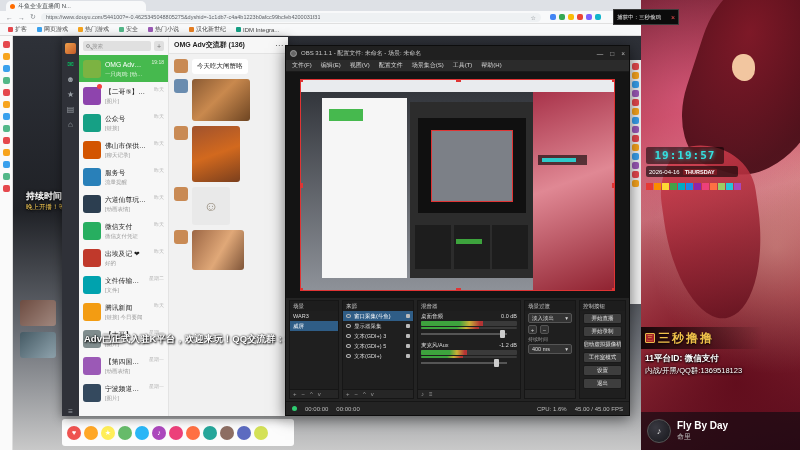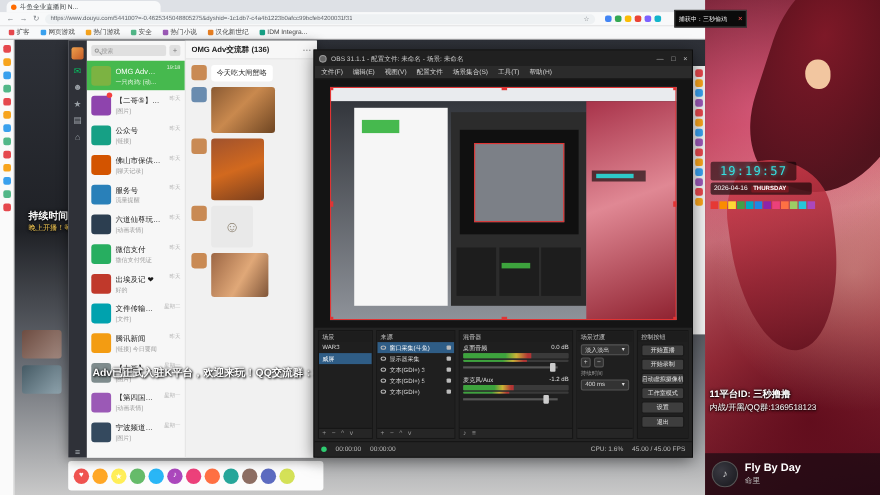--- a/index.html
+++ b/index.html
@@ -207,21 +207,21 @@
   .art-hair{position:absolute;right:-28px;top:-22px;width:135px;height:200px;
     background:radial-gradient(ellipse at 32% 30%,#7a1624,#460b15 72%);border-radius:45% 55% 60% 40%;
     transform:rotate(18deg);opacity:.92}
   .art-skin{position:absolute;left:57%;top:12%;width:23px;height:27px;background:#f2c6a0;
     border-radius:50% 50% 45% 55%}
   .art-dress{position:absolute;left:16%;top:32%;width:95px;height:175px;
     background:linear-gradient(170deg,#d9404f,#8f1f2e 60%,#5f0f1c);
     border-radius:40% 60% 50% 50%/30% 30% 60% 60%;transform:rotate(-8deg);opacity:.85}
   .clockbox{position:absolute;left:5px;top:147px;width:78px;height:17px;background:rgba(0,0,0,.55);
     border-radius:2px;display:flex;align-items:center;justify-content:center}
-  .clocktime{font-family:"DejaVu Sans Mono",monospace;font-size:11px;font-weight:normal;color:#35e0e0;
+  .clocktime{font-family:"DejaVu Sans Mono",monospace;font-size:11px;font-weight:bold;color:#35e0e0;
     letter-spacing:1px;text-shadow:0 0 4px rgba(53,224,224,.8)}
   .datebar{position:absolute;left:5px;top:166px;width:92px;height:11px;background:rgba(0,0,0,.6);
     border-radius:2px;display:flex;align-items:center;gap:3px;padding:0 3px}
   .dateval{font-size:6px;color:#fff}
   .daychip{font-size:5.5px;font-weight:bold;color:#fff;background:#7a1a22;border-radius:1px;padding:0 2px}
   .pixrow{position:absolute;left:5px;top:183px;display:flex;gap:1px}
   .pixrow span{width:7px;height:7px}
   .pixrow span:nth-child(1){background:#e53935}.pixrow span:nth-child(2){background:#fb8c00}
   .pixrow span:nth-child(3){background:#fdd835}.pixrow span:nth-child(4){background:#43a047}
   .pixrow span:nth-child(5){background:#00acc1}.pixrow span:nth-child(6){background:#1e88e5}
@@ -741,21 +741,25 @@
         <span></span>
         <span></span>
         <span></span>
       <span></span>
         <span></span>
         <span></span>
         <span></span>
         <span></span>
         <span></span>
     </div>
-    <div class="rline1">11平台ID: 三秒撸撸</div>
+    <div class="brandband">
+      <span class="brandseal">三</span>
+      <span class="brandtext">三秒撸撸</span>
+    </div>
+    <div class="rline1">11平台ID: 微信支付</div>
     <div class="rline2">内战/开黑/QQ群:1369518123</div>
     <div class="musicbar">
       <span class="mu-av">♪</span>
       <span class="mu-col">
         <span class="mu-title">Fly By Day</span>
         <span class="mu-artist">命里</span>
       </span>
     </div>
   </div>
 

